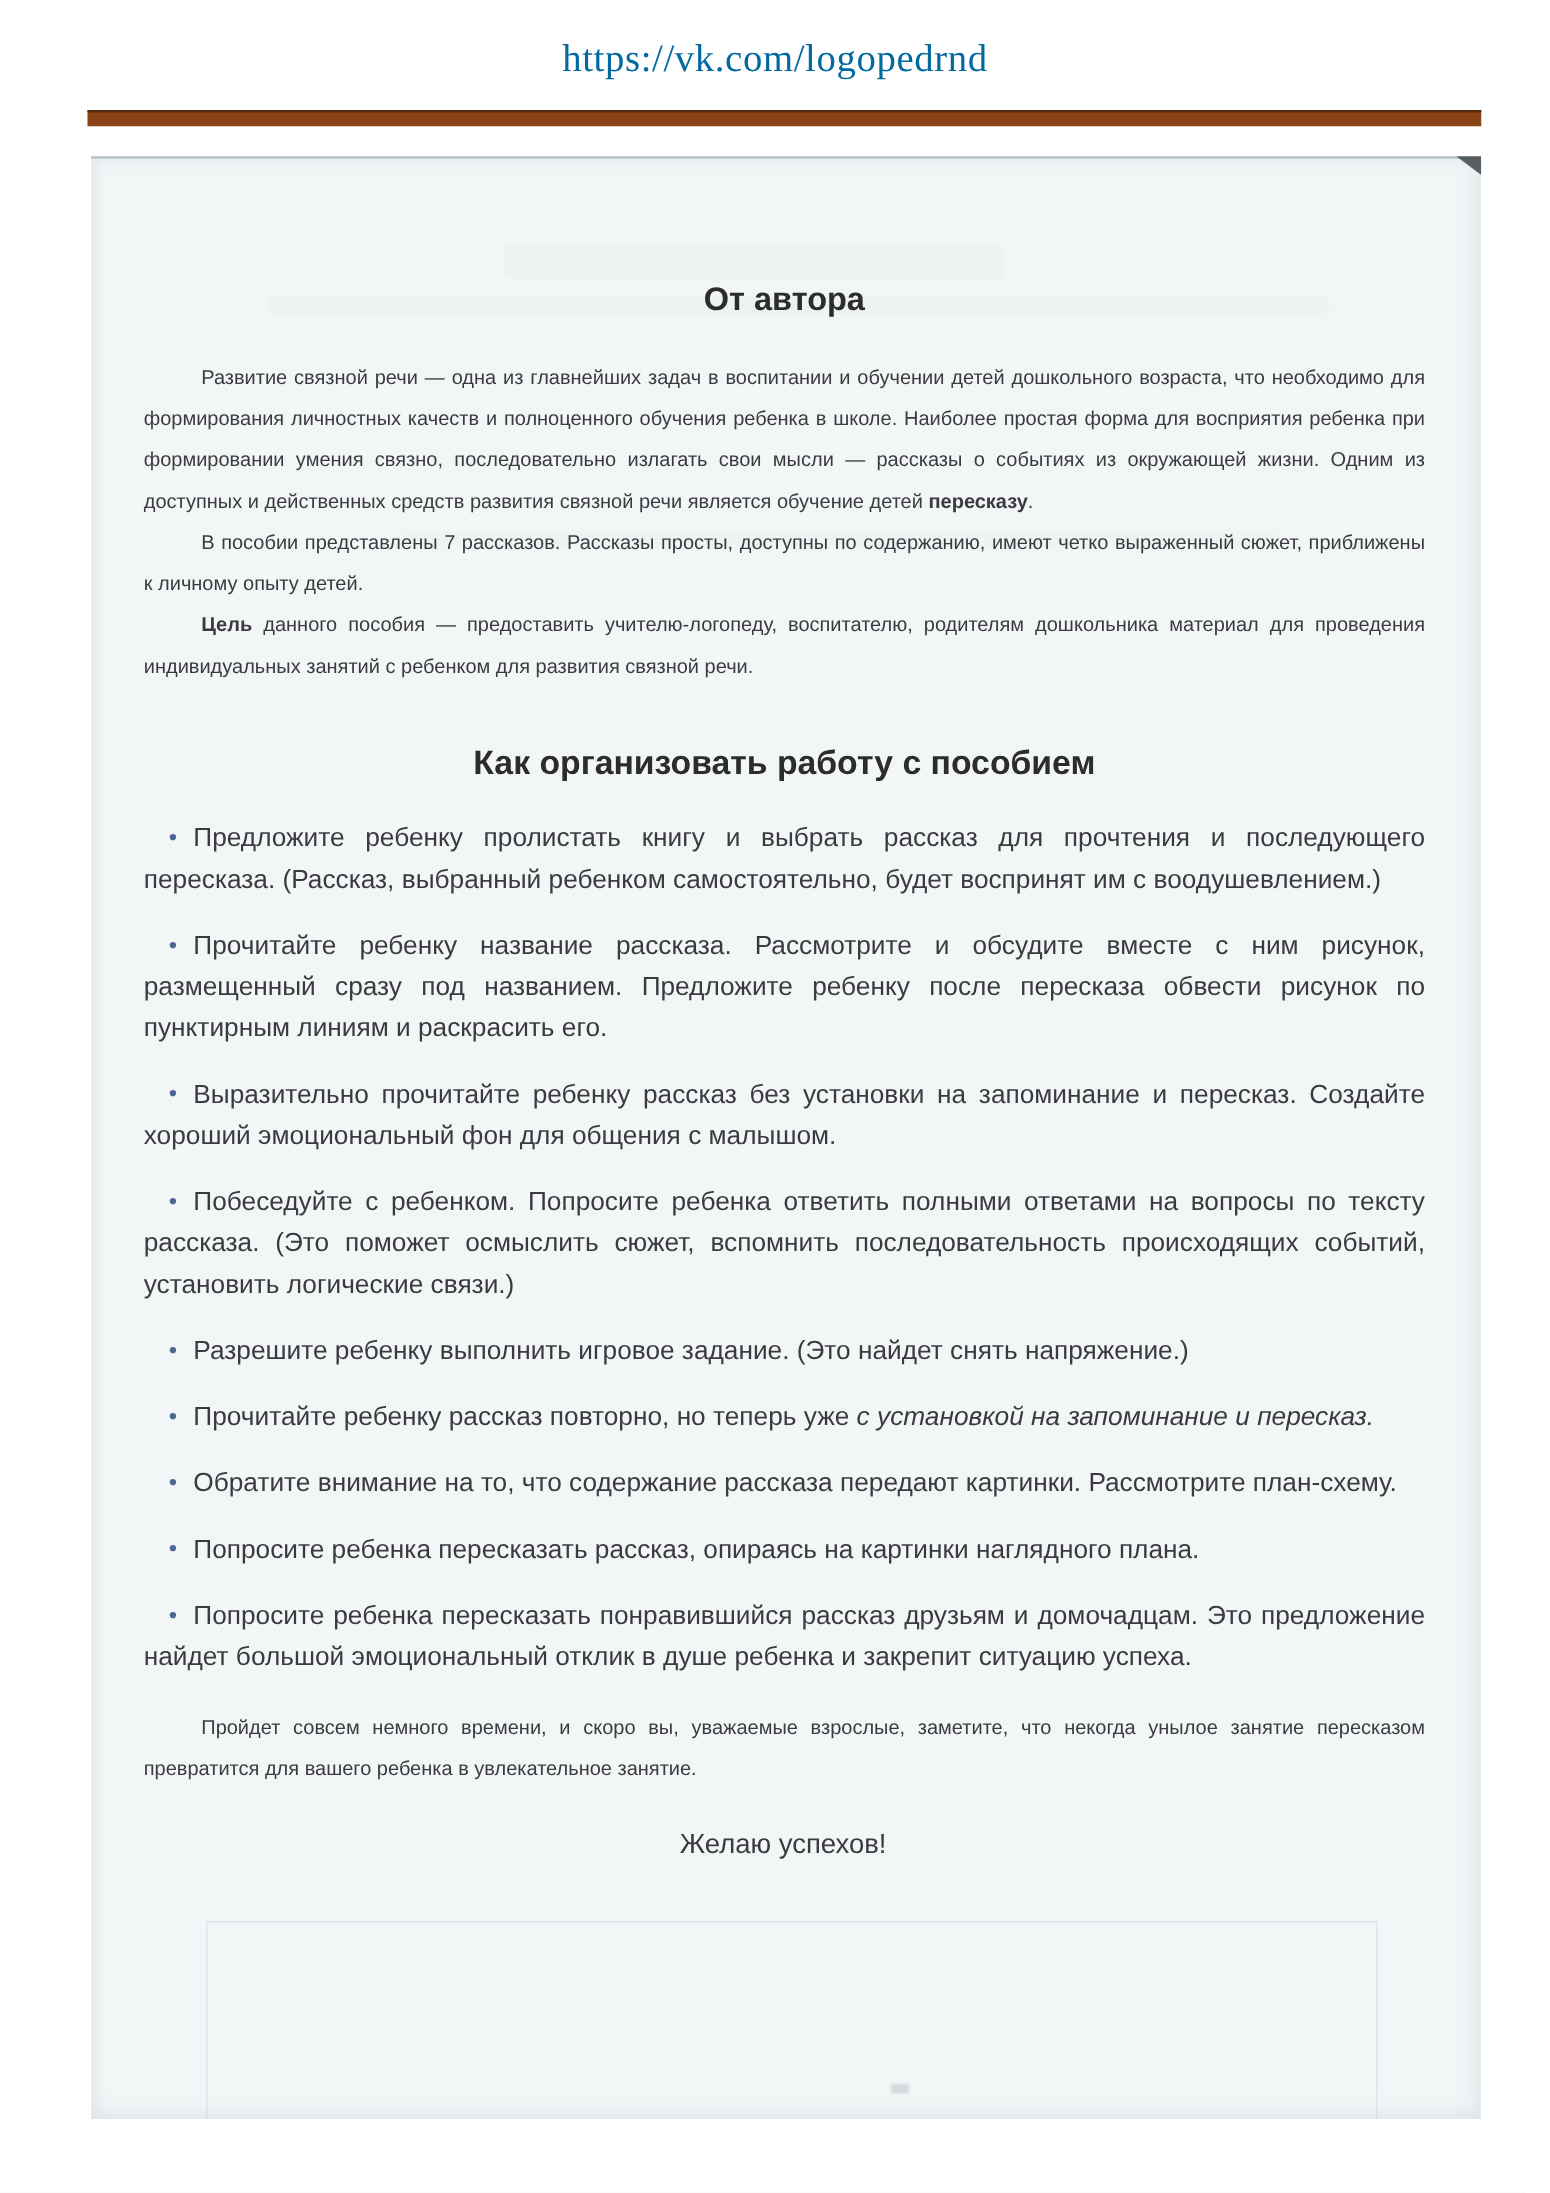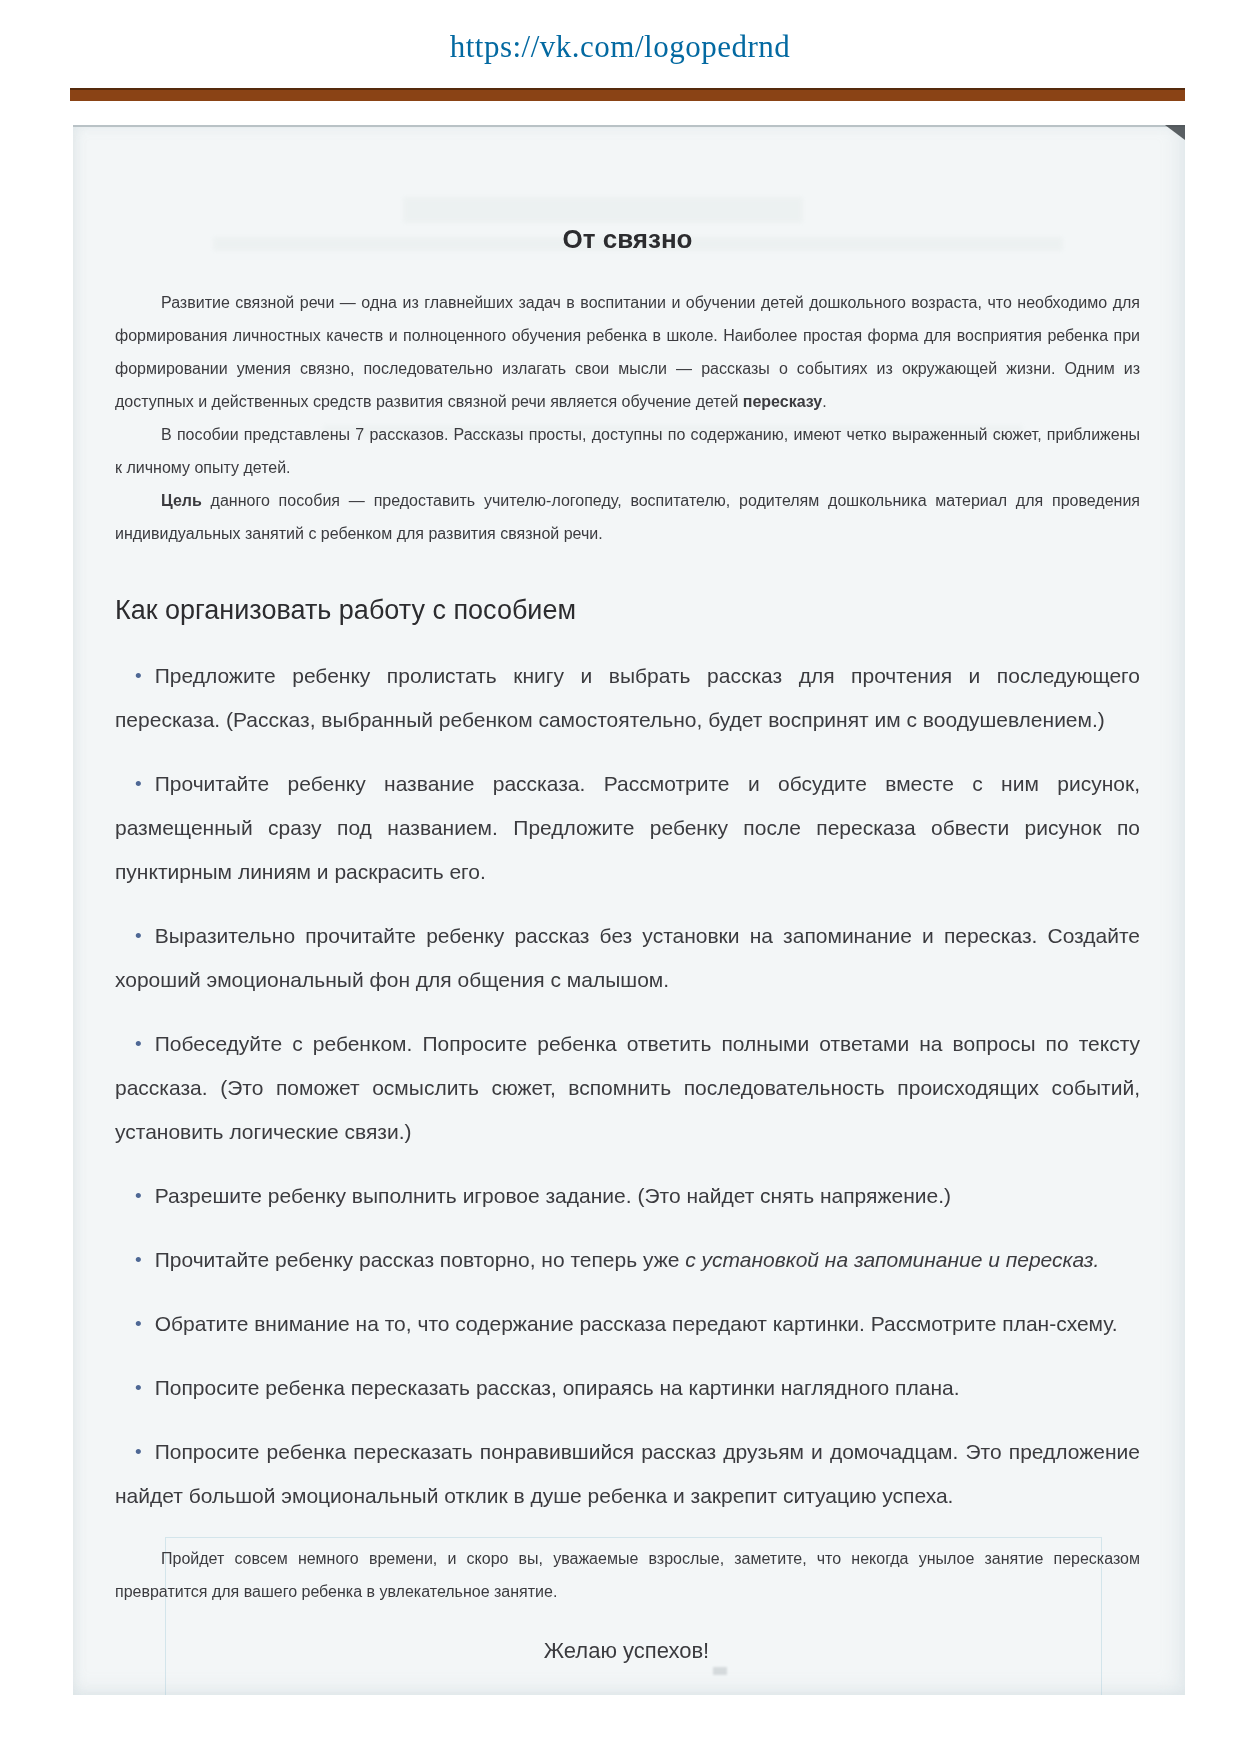--- a/index.html
+++ b/index.html
@@ -45,25 +45,25 @@
   .doc-title{
     margin:95px 0 0;text-align:center;font-size:26px;line-height:38px;
     font-weight:bold;color:#2c2c2f;
   }
   .body-p{font-size:16px;line-height:33px;margin:0;text-align:justify;}
   .intro{margin-top:28px;}
   .indent{text-indent:46px;}
   .b{font-weight:bold;}
   .em{font-style:italic;}
   .section-title{
-    margin:40px 0 0;font-size:27px;line-height:40px;
-    font-weight:normal;color:#2c2c2f;
+    margin:40px 0 0;text-align:center;font-size:27px;line-height:40px;
+    font-weight:bold;color:#2c2c2f;
   }
   .bullets{margin-top:24px;}
-  .bullet{font-size:21px;line-height:44px;margin:20px 0 0;text-align:justify;text-indent:20px;}
+  .bullet{font-size:21px;line-height:33px;margin:20px 0 0;text-align:justify;text-indent:20px;}
   .bullet:first-child{margin-top:0;}
   .dot{color:#4d6794;font-size:19px;margin-right:13px;vertical-align:1px;}
   .closing{margin-top:24px;}
   .signoff{
     margin:26px 2px 0 0;text-align:center;font-size:22px;line-height:33px;color:#3b3b3f;
   }
 </style>
 </head>
 <body>
 
@@ -73,21 +73,21 @@
 <div class="scan">
   <div class="scan-corner"></div>
   <div class="ghost ghost-t1"></div>
   <div class="ghost ghost-t2"></div>
   <div class="ghost ghost-t3"></div>
   <div class="ghost-frame"></div>
   <div class="ghost-pagenum"></div>
 
   <div class="content">
 
-    <h1 class="doc-title">От связно</h1>
+    <h1 class="doc-title">От автора</h1>
 
     <div class="intro">
       <p class="body-p indent"><span>Развитие связной речи — одна из главнейших задач в воспитании и обучении детей дошкольного возраста, что необходимо для формирования личностных качеств и полноценного обучения ребенка в школе. Наиболее простая форма для восприятия ребенка при формировании умения связно, последовательно излагать свои мысли — рассказы о событиях из окружающей жизни. Одним из доступных и действенных средств развития связной речи является обучение детей </span><span class="b">пересказу</span><span>.</span></p>
       <p class="body-p indent">В пособии представлены 7 рассказов. Рассказы просты, доступны по содержанию, имеют четко выраженный сюжет, приближены к личному опыту детей.</p>
       <p class="body-p indent"><span class="b">Цель</span><span> данного пособия — предоставить учителю-логопеду, воспитателю, родителям дошкольника материал для проведения индивидуальных занятий с ребенком для развития связной речи.</span></p>
     </div>
 
     <h2 class="section-title">Как организовать работу с пособием</h2>
 
     <div class="bullets">

